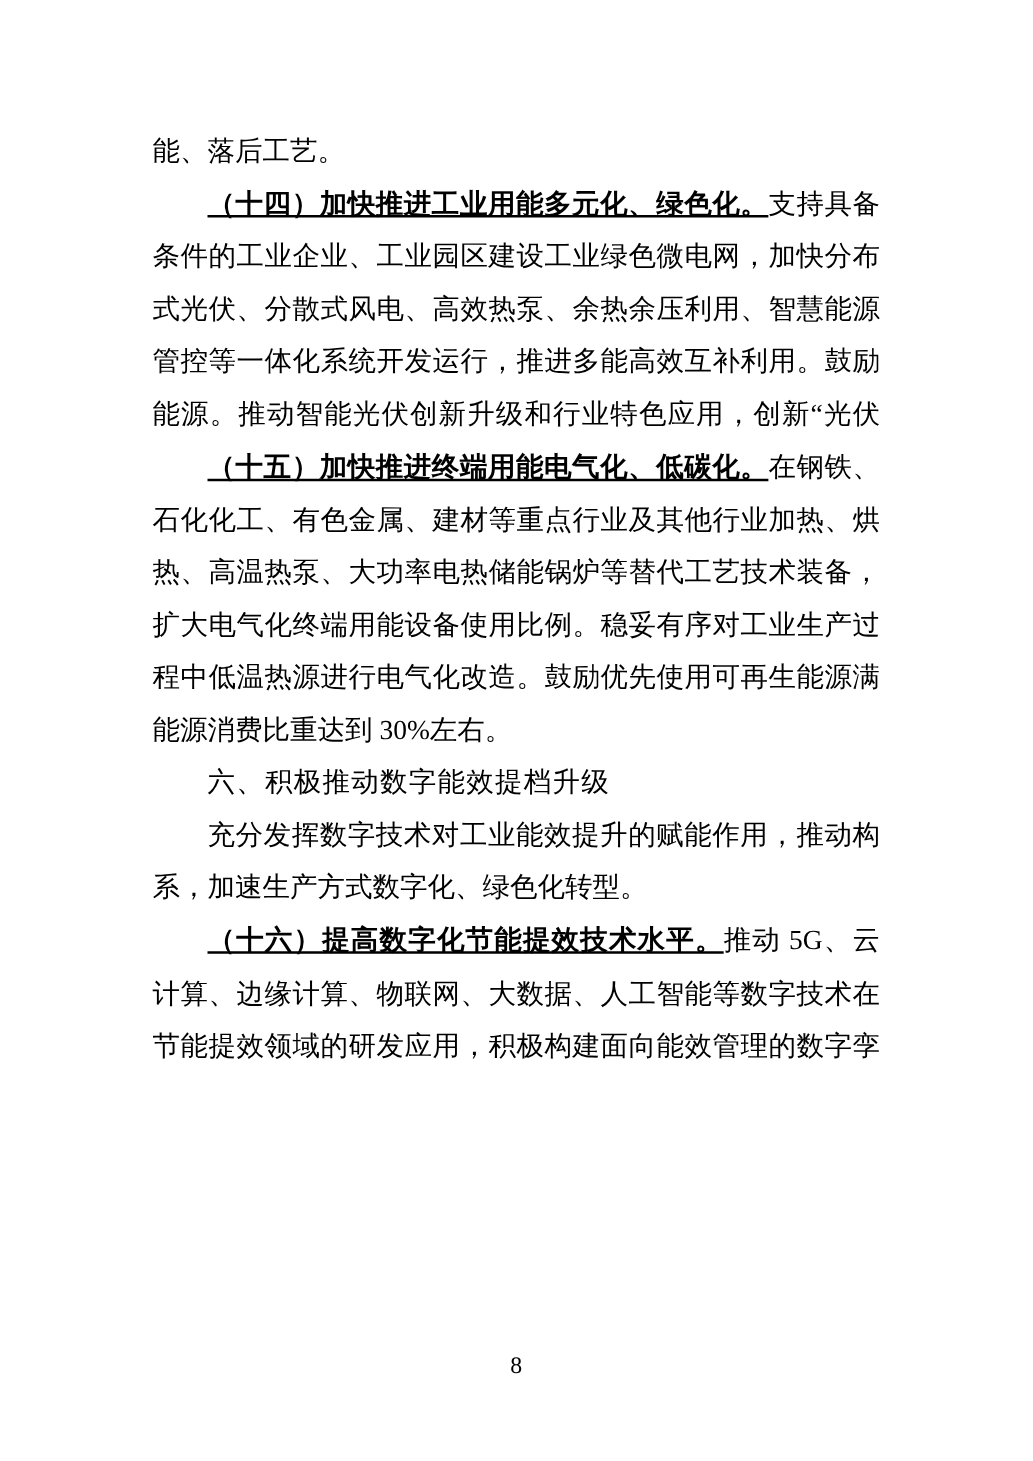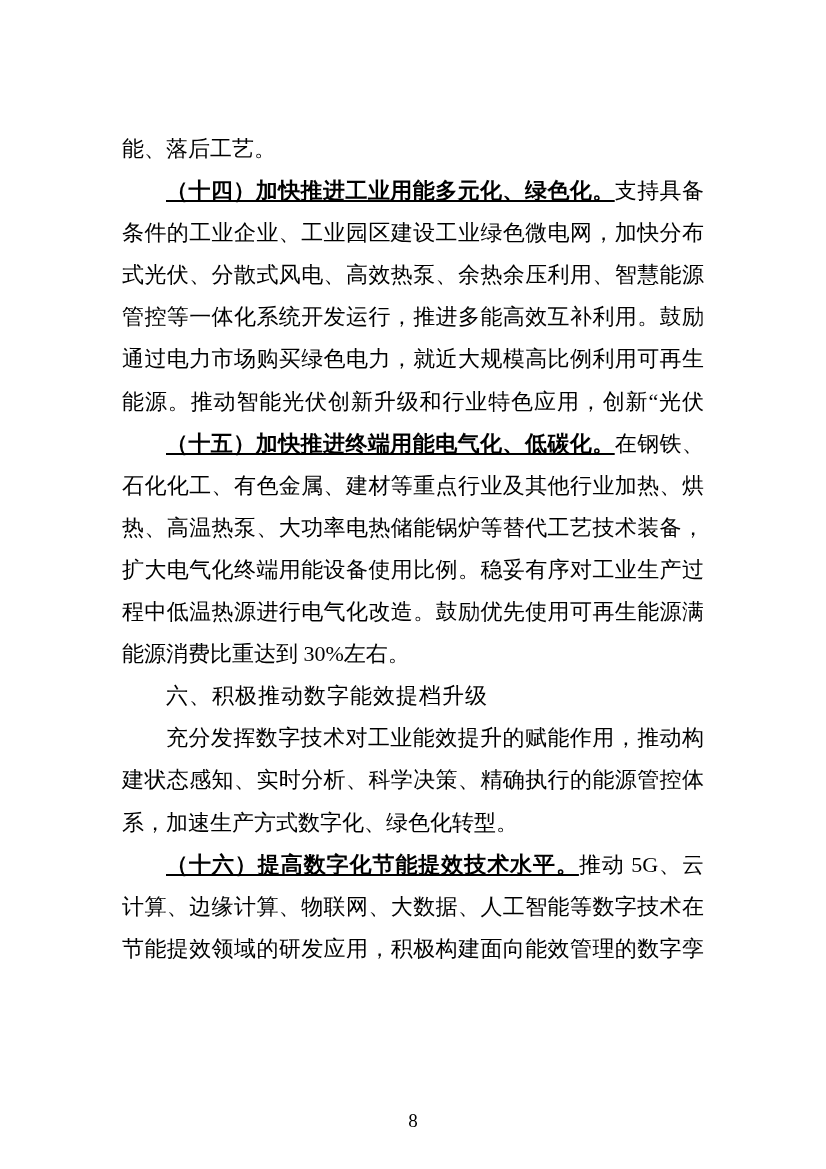--- a/index.html
+++ b/index.html
@@ -9,21 +9,20 @@
     height: 1169px;
     overflow: hidden;
     background: #ffffff;
   }
   .page {
     position: relative;
     width: 826px;
     height: 828px;
     background: #ffffff;
     color: #000000;
-    margin-top: 28px;
   }
   .text-block {
     position: absolute;
     left: 122px;
     top: 100px;
     width: 582px;
   }
   .line {
     height: 42.1px;
     line-height: 42.1px;
@@ -66,30 +65,28 @@
 </head>
 <body>
 
 <div class="page">
   <div class="text-block">
       <div class="line"><span class="seg-body">能、落后工艺。</span></div>
       <div class="line indent justify"><span class="seg-section">（十四）加快推进工业用能多元化、绿色化。</span><span class="seg-body">支持具备</span></div>
       <div class="line justify"><span class="seg-body">条件的工业企业、工业园区建设工业绿色微电网，加快分布</span></div>
       <div class="line justify"><span class="seg-body">式光伏、分散式风电、高效热泵、余热余压利用、智慧能源</span></div>
       <div class="line justify"><span class="seg-body">管控等一体化系统开发运行，推进多能高效互补利用。鼓励</span></div>
-      <div class="line justify"><span class="seg-body">通过电力市场购买绿色电力，就近大规模高比例利用可再生</span></div>
       <div class="line justify"><span class="seg-body">能源。推动智能光伏创新升级和行业特色应用，创新“光伏</span></div>
       <div class="line indent justify"><span class="seg-section">（十五）加快推进终端用能电气化、低碳化。</span><span class="seg-body">在钢铁、</span></div>
       <div class="line justify"><span class="seg-body">石化化工、有色金属、建材等重点行业及其他行业加热、烘</span></div>
       <div class="line justify"><span class="seg-body">热、高温热泵、大功率电热储能锅炉等替代工艺技术装备，</span></div>
       <div class="line justify"><span class="seg-body">扩大电气化终端用能设备使用比例。稳妥有序对工业生产过</span></div>
       <div class="line justify"><span class="seg-body">程中低温热源进行电气化改造。鼓励优先使用可再生能源满</span></div>
       <div class="line"><span class="seg-body">能源消费比重达到 30%左右。</span></div>
       <div class="line indent"><span class="seg-chapter">六、积极推动数字能效提档升级</span></div>
       <div class="line indent justify"><span class="seg-body">充分发挥数字技术对工业能效提升的赋能作用，推动构</span></div>
-      <div class="line justify"><span class="seg-body">建状态感知、实时分析、科学决策、精确执行的能源管控体</span></div>
       <div class="line"><span class="seg-body">系，加速生产方式数字化、绿色化转型。</span></div>
       <div class="line indent justify"><span class="seg-section">（十六）提高数字化节能提效技术水平。</span><span class="seg-body">推动 5G、云</span></div>
       <div class="line justify"><span class="seg-body">计算、边缘计算、物联网、大数据、人工智能等数字技术在</span></div>
       <div class="line justify"><span class="seg-body">节能提效领域的研发应用，积极构建面向能效管理的数字孪</span></div>
     </div>
   <div class="page-number">8</div>
 </div>
 
 </body></html>

